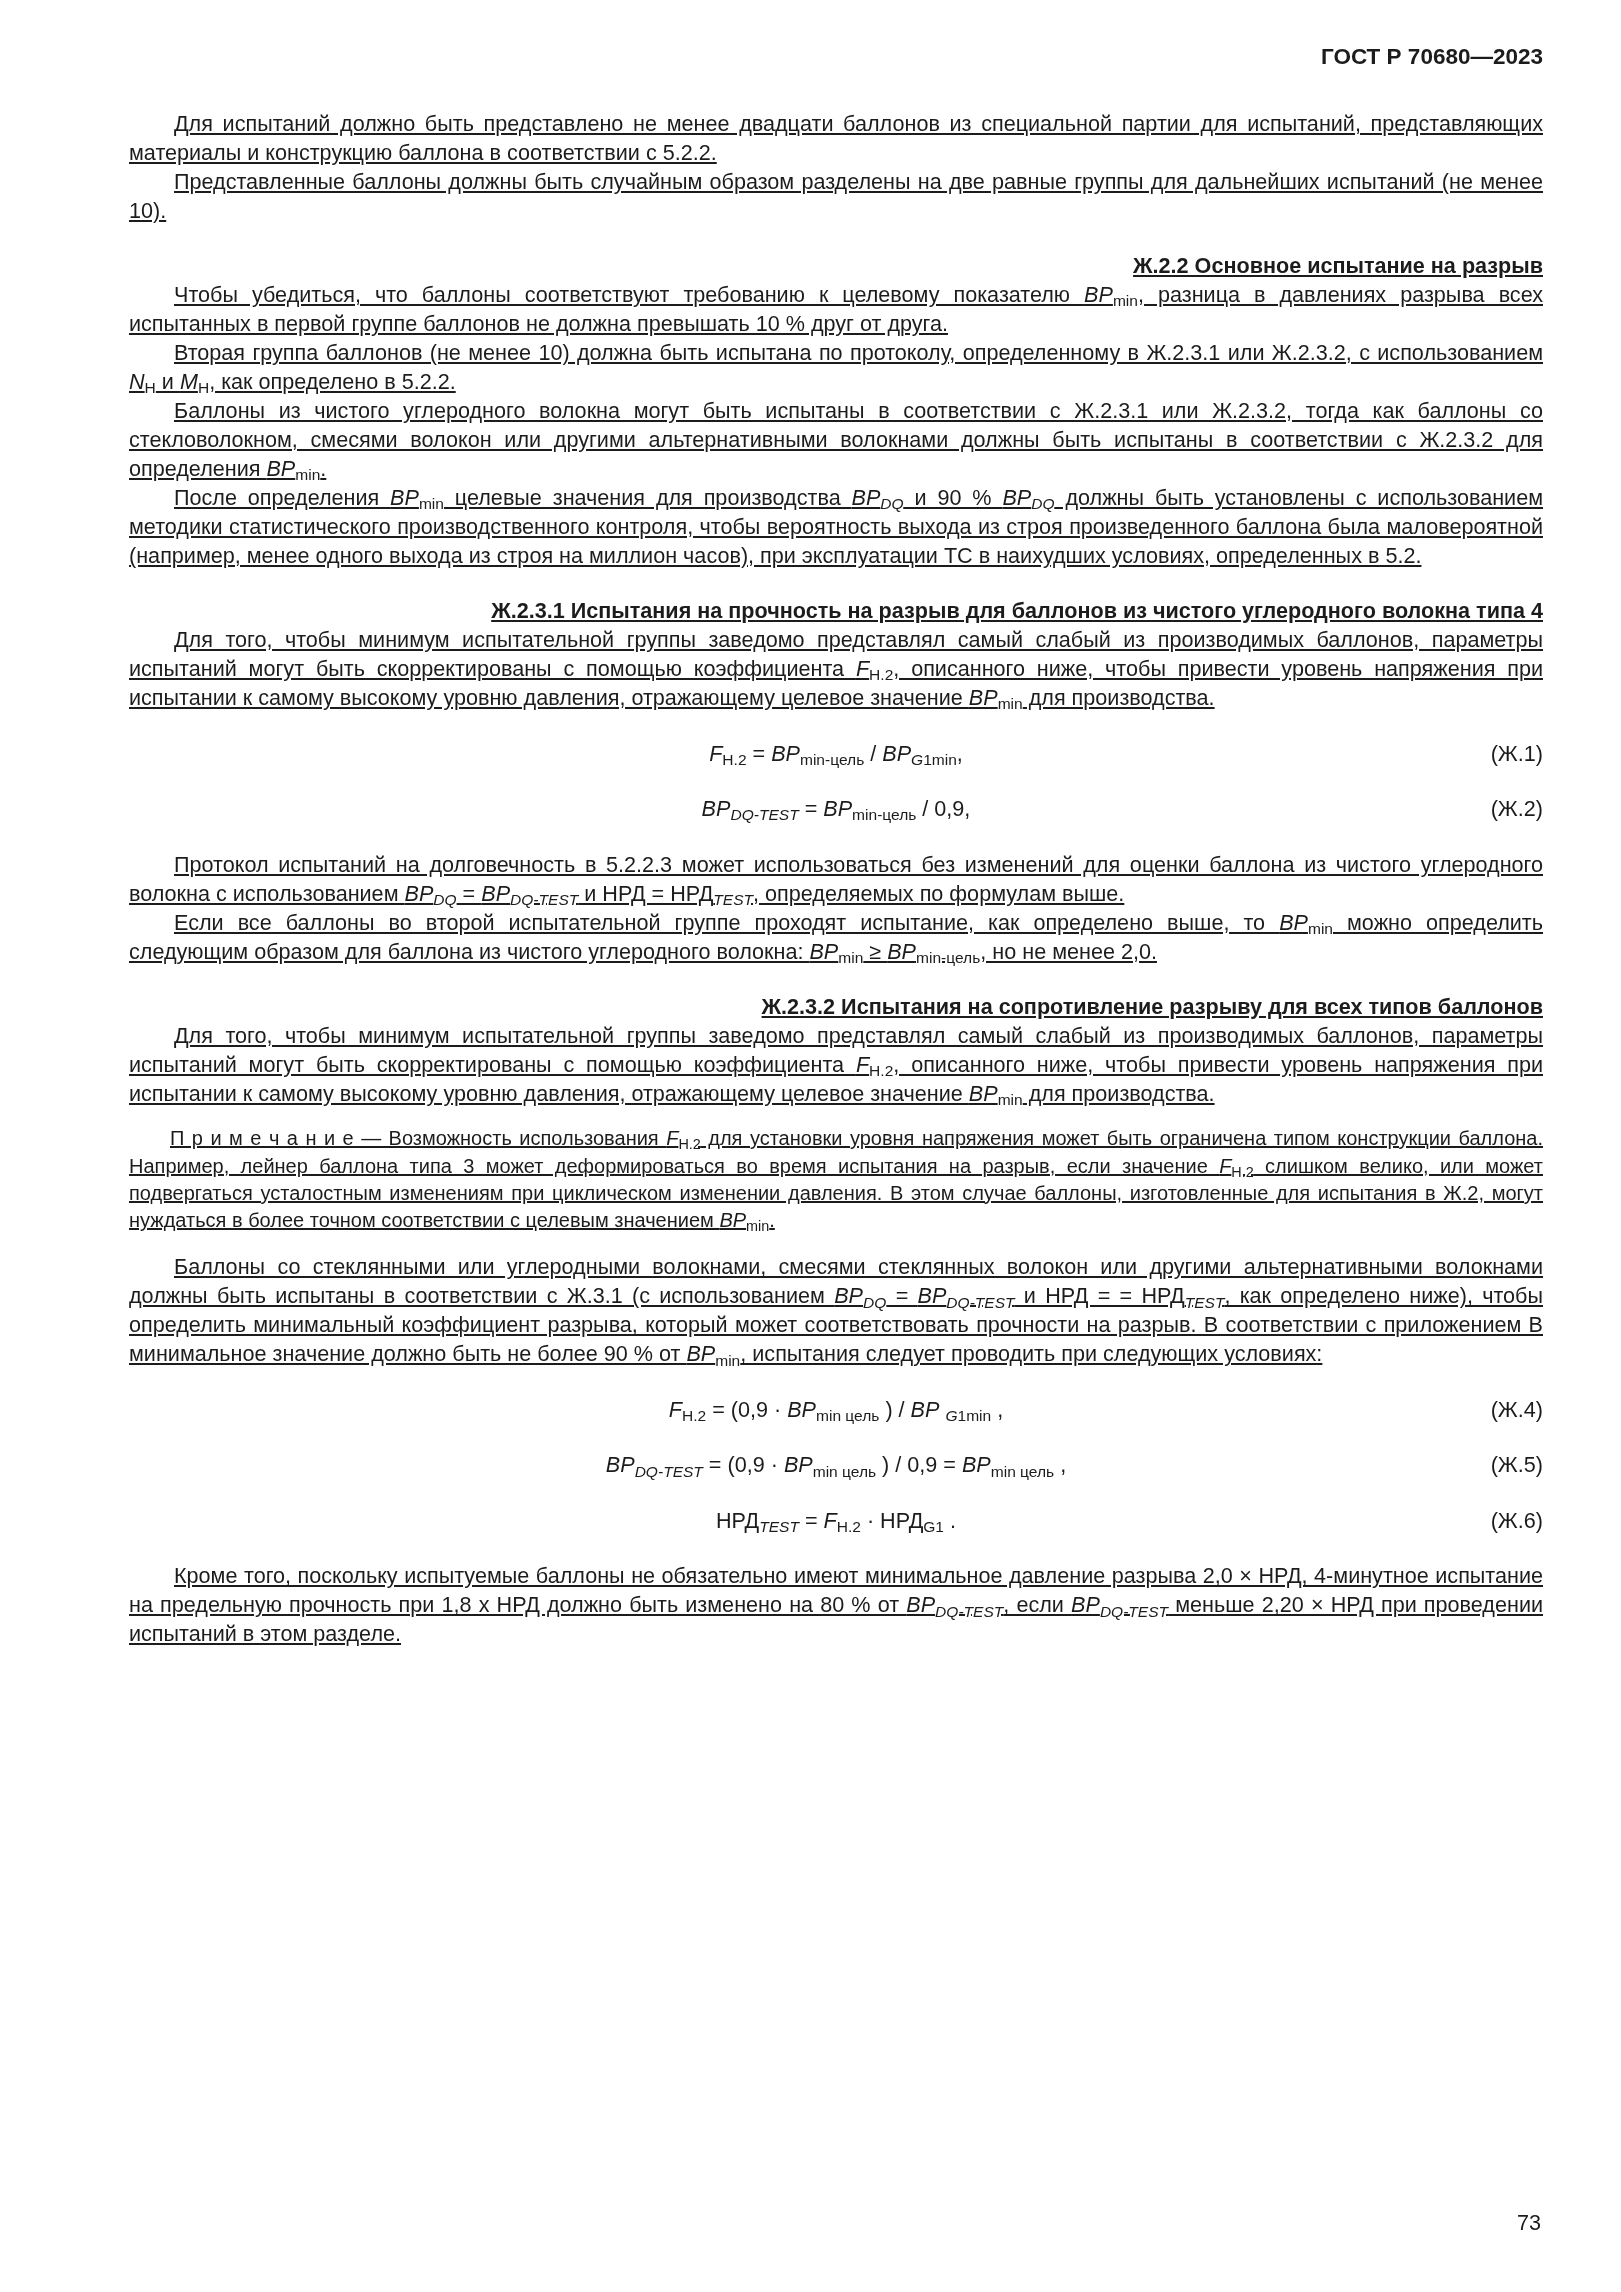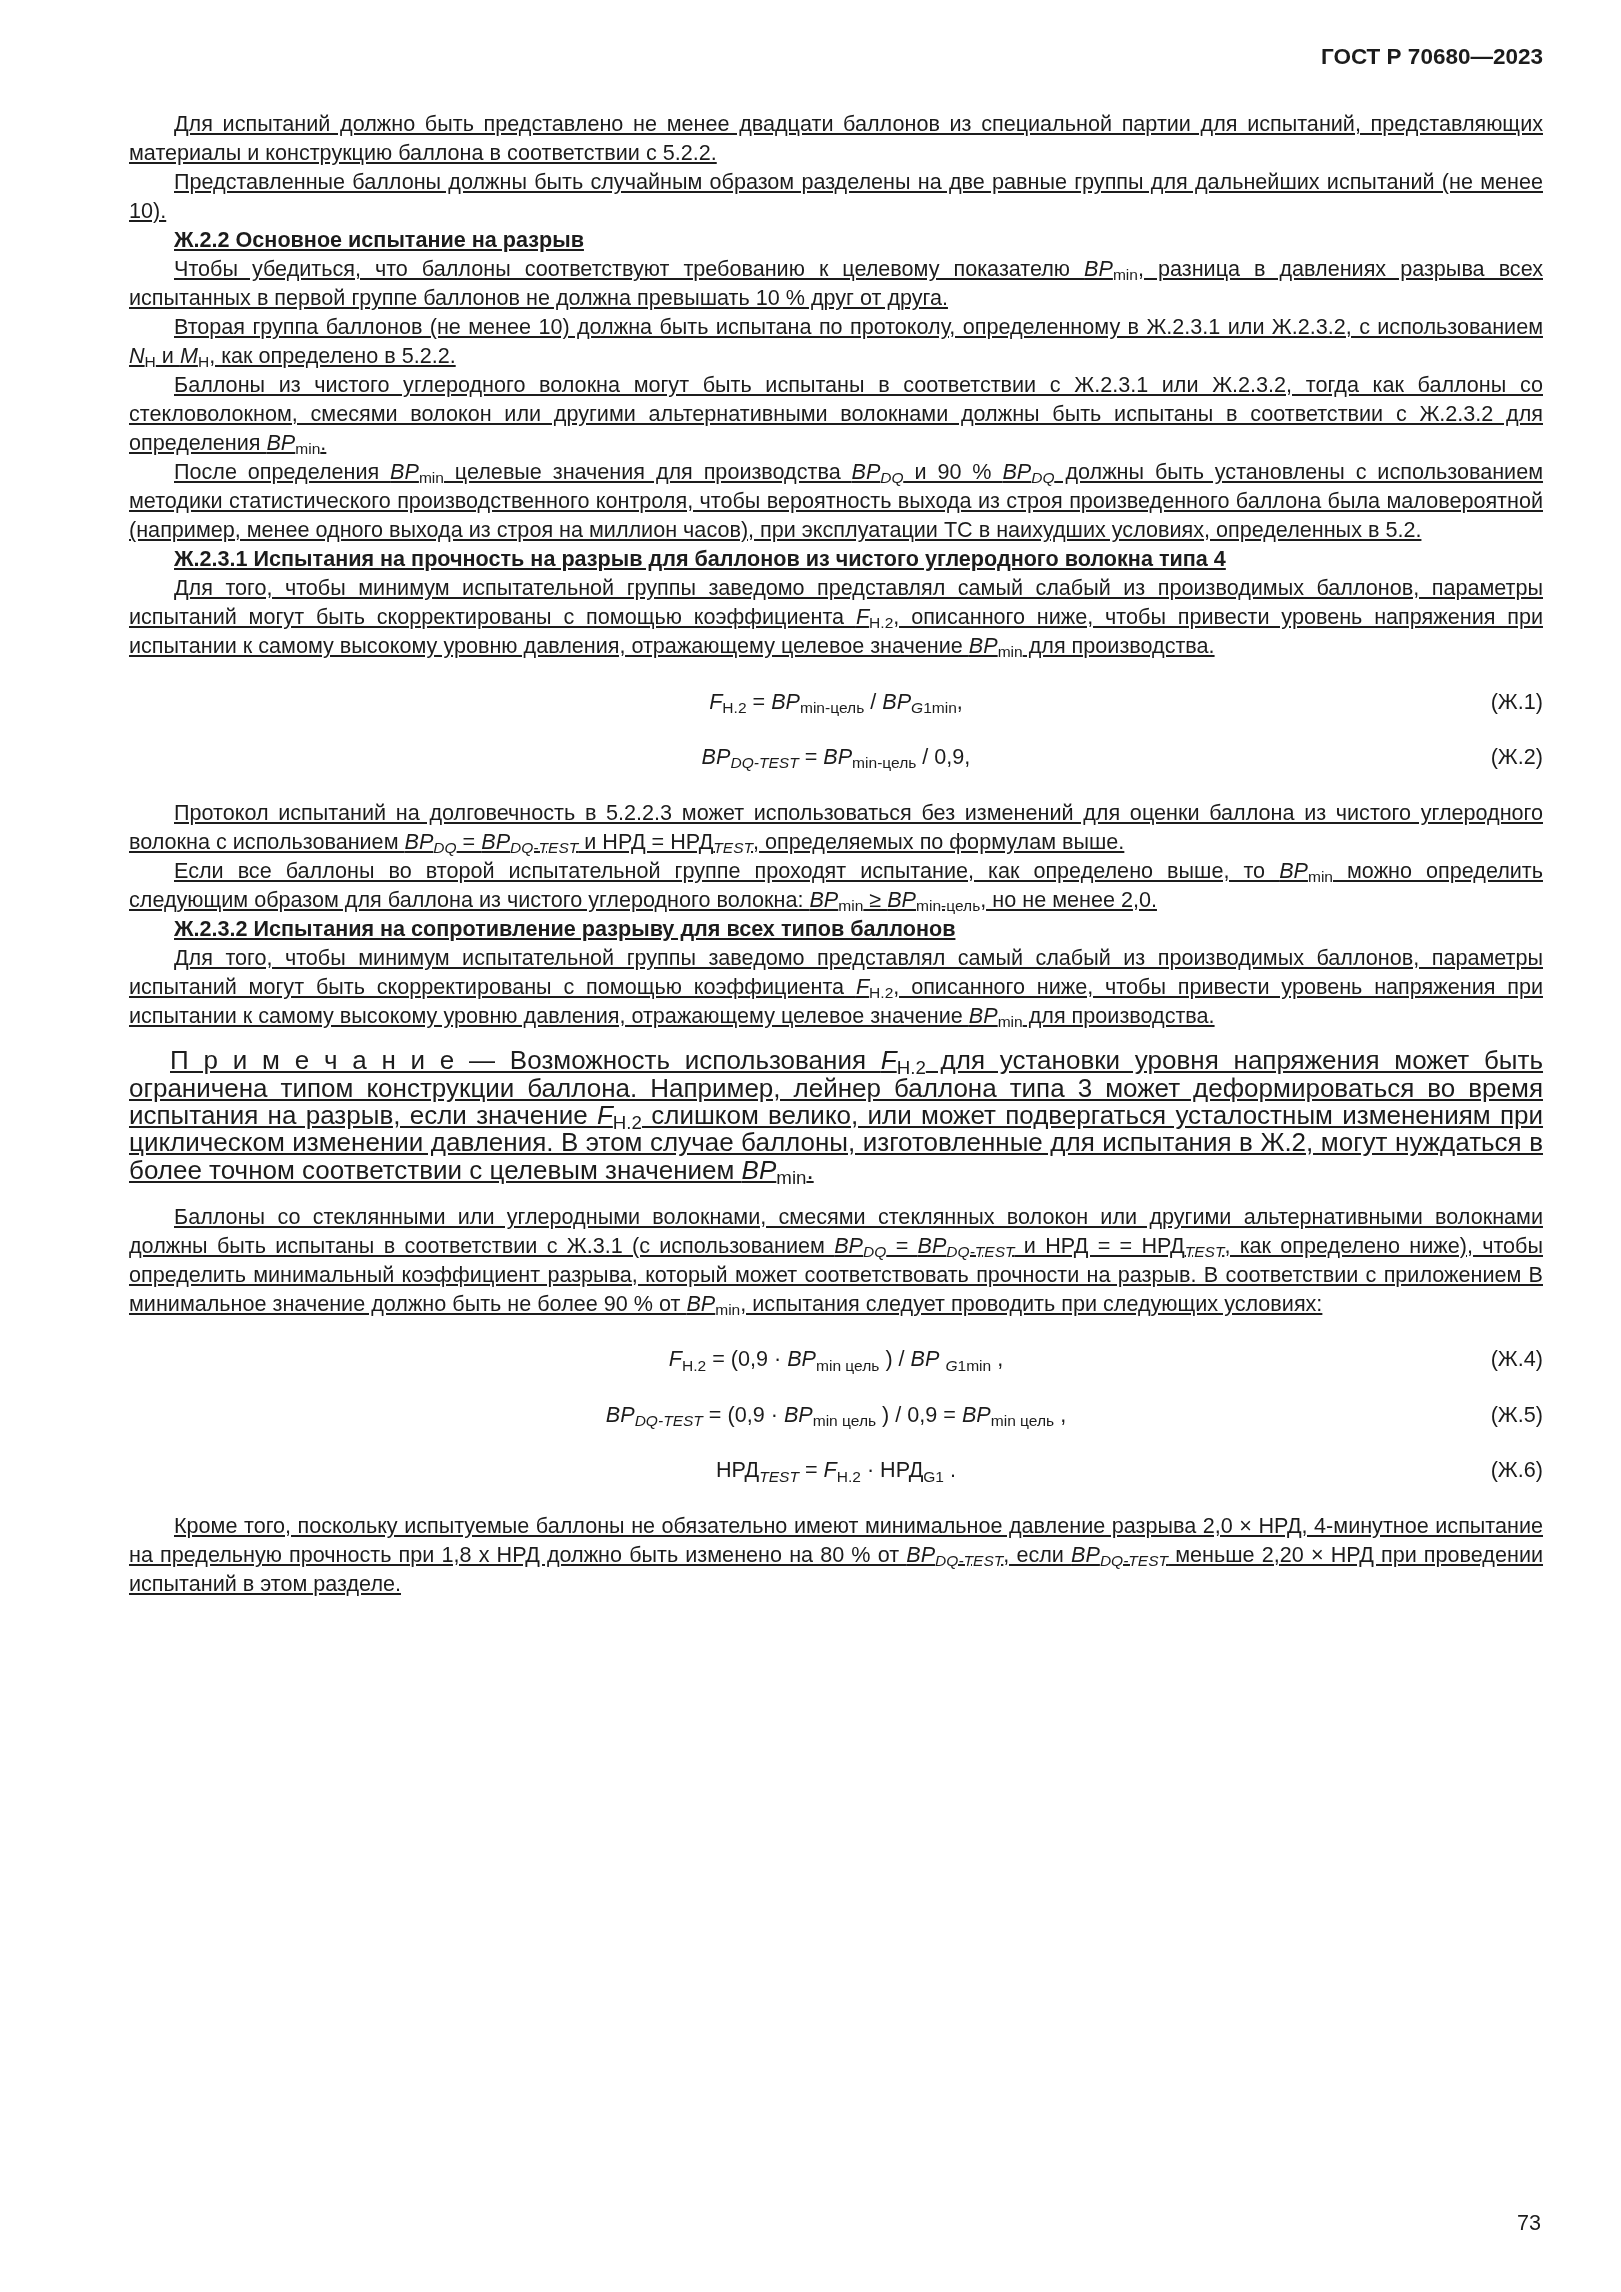--- a/index.html
+++ b/index.html
@@ -22,22 +22,22 @@
     margin-bottom:39px;
   }
   .content {
     font-size:21.6px;
     line-height:29px;
     text-align:justify;
     text-decoration:underline;
   }
   .content p { margin:0; }
   p.para { text-indent:45px; }
-  p.heading { text-indent:45px; font-weight:bold; text-align:left; }
-  p.note { font-size:26px; line-height:27.4px; text-indent:41px; }
+  p.heading { text-indent:45px; font-weight:bold; text-align:right;margin-top:26px; }
+  p.note { font-size:20px; line-height:27.4px; text-indent:41px; }
   .spaced { margin-top:17.6px !important; }
   i { font-style:italic; }
   sub {
     font-size:72%;
     line-height:0;
     vertical-align:baseline;
     position:relative;
     top:0.28em;
   }
   .formula-row {

